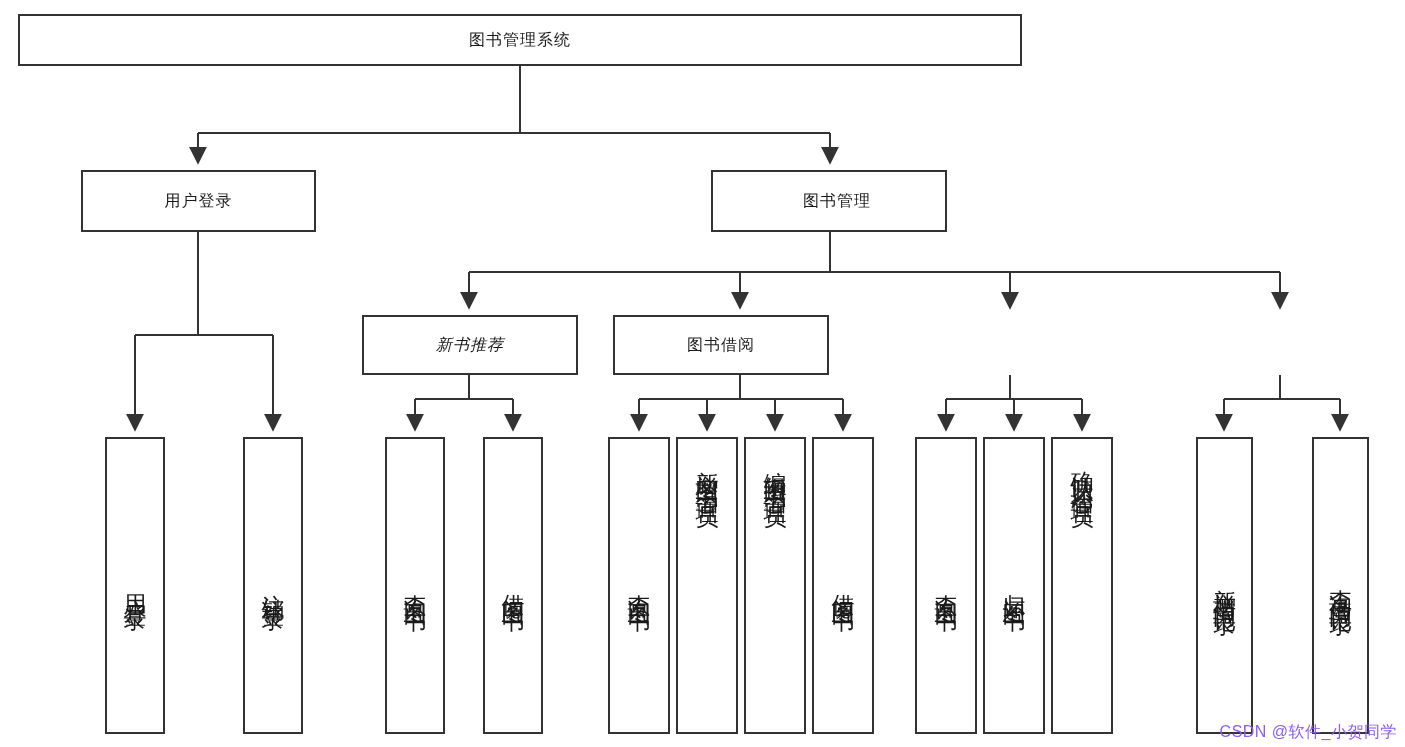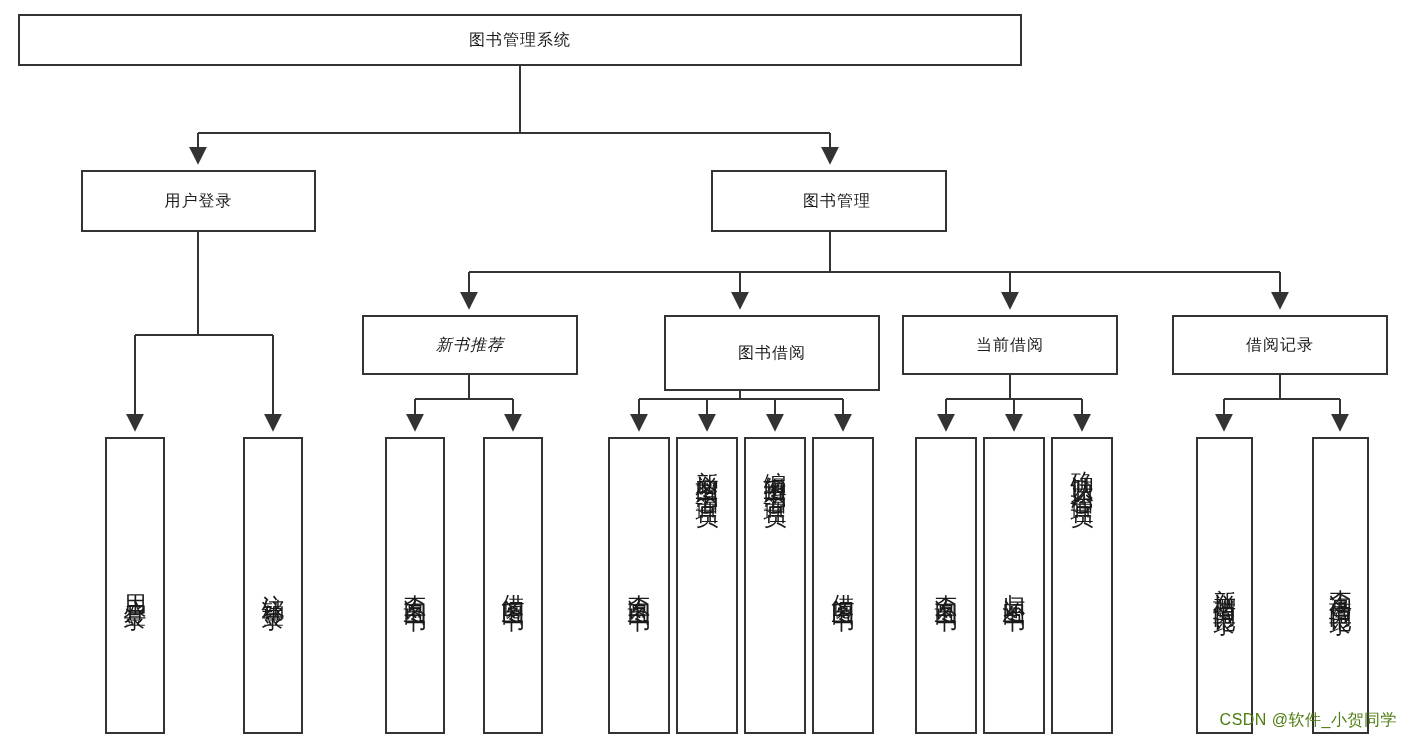--- a/index.html
+++ b/index.html
@@ -56,23 +56,23 @@
     letter-spacing: 5px;
     white-space: nowrap;
   }
   .node.vertical.centered {
     align-items: center;
     padding-top: 0;
   }
   #watermark {
     position: absolute;
     right: 8px;
-    bottom: 16px;
+    bottom: 4px;
     font-size: 16px;
-    color: #4d7c0f;
+    color: #8b5cf6;
     letter-spacing: 0.5px;
     white-space: nowrap;
     pointer-events: none;
     margin-top: 14px;
   }
 </style>
 </head>
 <body>
 
 <div id="canvas">
@@ -134,28 +134,22 @@
   <div class="node horizontal" style="left:81px; top:170px; width:235px; height:62px;">
     <span class="node-label">用户登录</span>
   </div>
   <div class="node horizontal" style="left:711px; top:170px; width:236px; height:62px;padding-left:16px;">
     <span class="node-label">图书管理</span>
   </div>
 
   <div class="node horizontal" style="left:362px; top:315px; width:216px; height:60px;font-style:italic;">
     <span class="node-label">新书推荐</span>
   </div>
-  <div class="node horizontal" style="left:664px; top:315px; width:216px; height:76px;">
+  <div class="node horizontal" style="left:613px; top:315px; width:216px; height:60px;">
     <span class="node-label">图书借阅</span>
-  </div>
-  <div class="node horizontal" style="left:902px; top:315px; width:216px; height:60px;">
-    <span class="node-label">当前借阅</span>
-  </div>
-  <div class="node horizontal" style="left:1172px; top:315px; width:216px; height:60px;">
-    <span class="node-label">借阅记录</span>
   </div>
 
   <div class="node vertical centered" style="left:105px; top:437px; width:60px; height:297px;">
     <span class="node-label">用户登录</span>
   </div>
   <div class="node vertical centered" style="left:243px; top:437px; width:60px; height:297px;">
     <span class="node-label">注销登录</span>
   </div>
 
   <div class="node vertical centered" style="left:385px; top:437px; width:60px; height:297px;">

